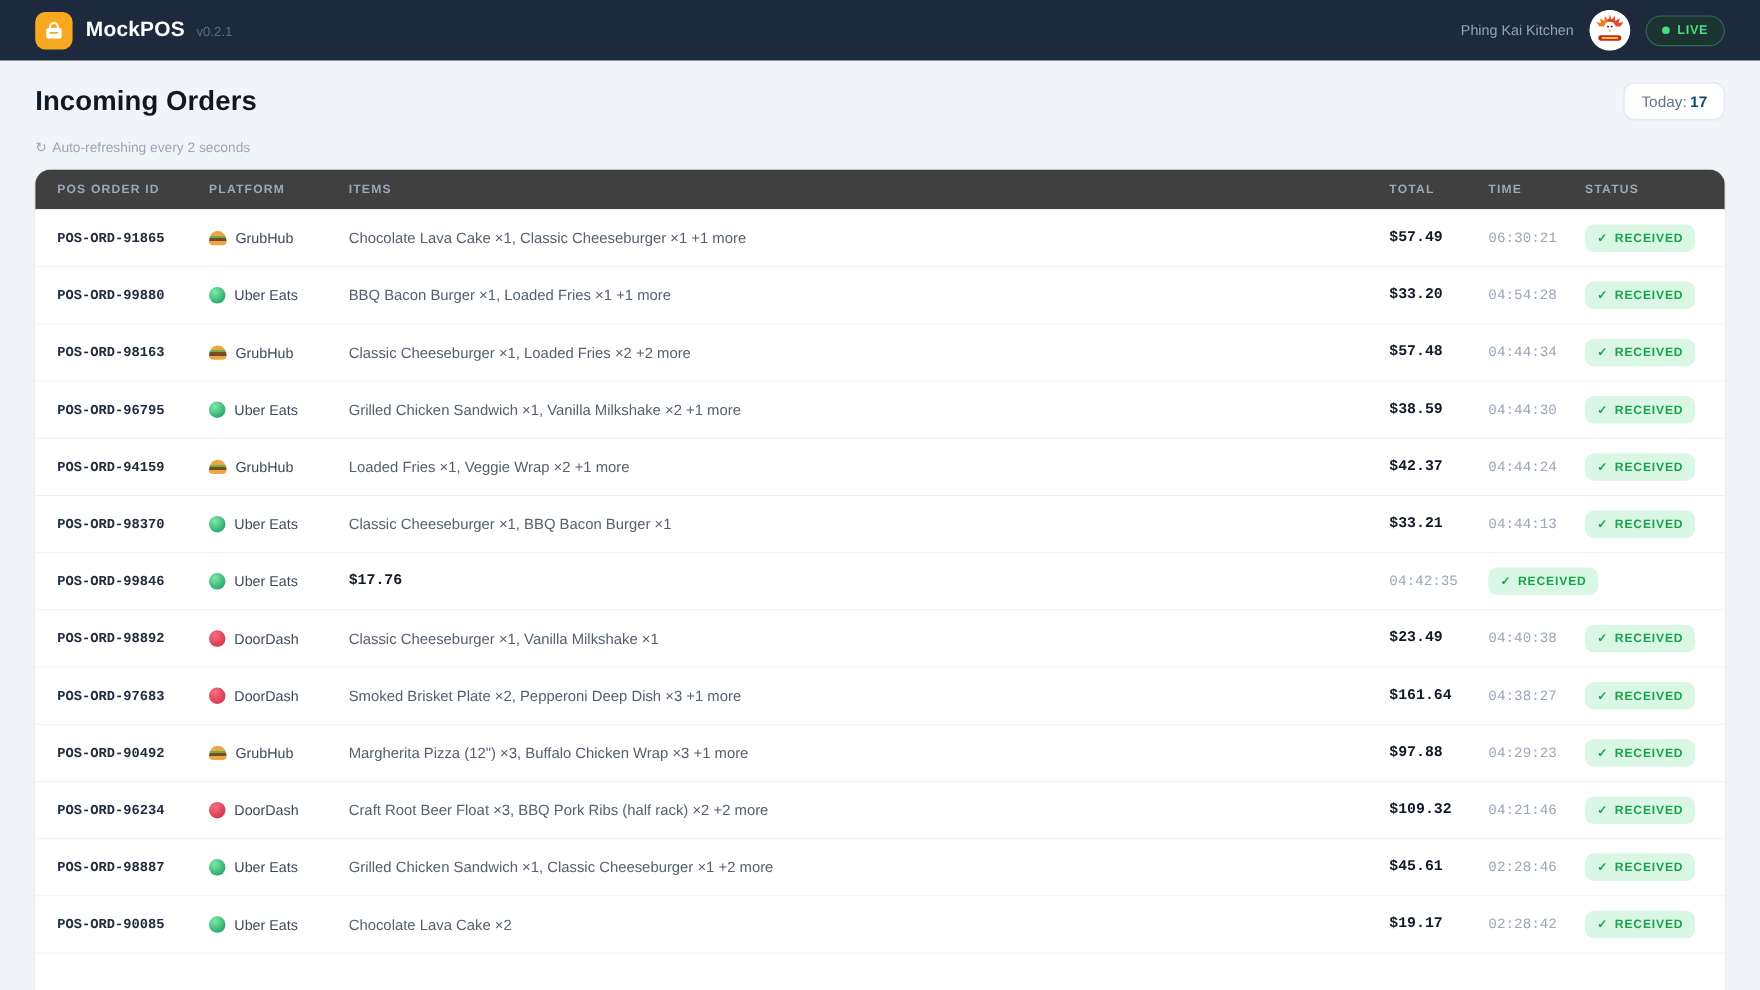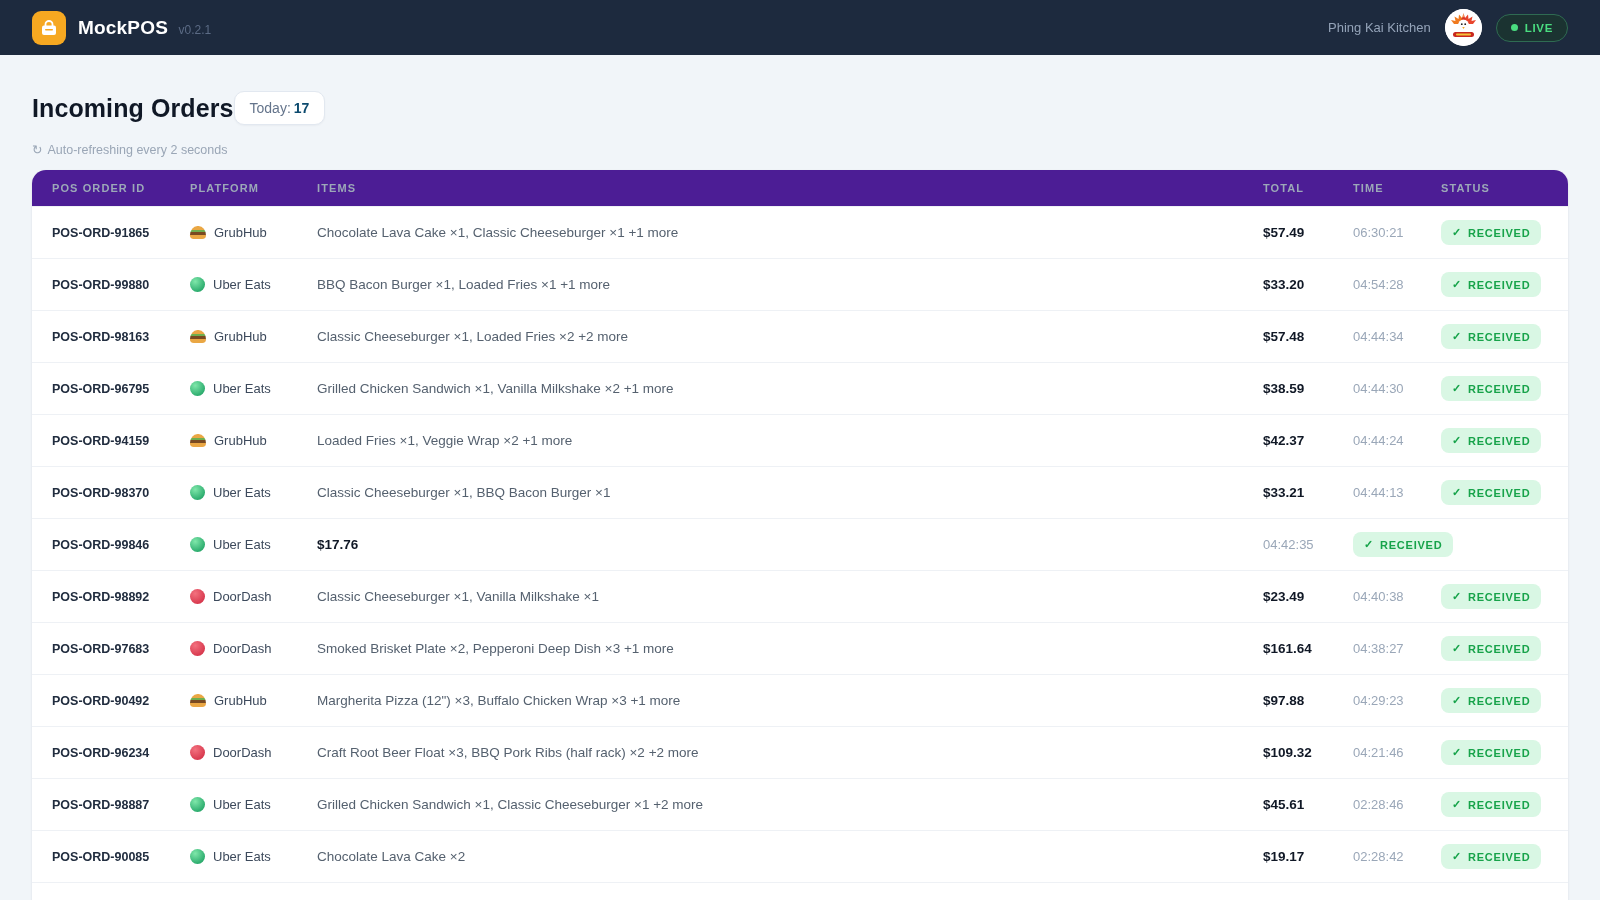--- a/index.html
+++ b/index.html
@@ -2,21 +2,21 @@
 <html><head>
 <meta charset="utf-8">
 <style>
   * { margin: 0; padding: 0; box-sizing: border-box; }
   html, body { width: 1600px; height: 900px; overflow: hidden; }
   body {
     font-family: "Liberation Sans", sans-serif;
     background: #f1f5f9;
     color: #0f172a;
   }
-  .mono { font-family: Liberation Sans, sans-serif; }
+  .mono { font-family: Liberation Mono, monospace; }
 
   
   .navbar {
     height: 55px;
     background: #1d2a3e;
     display: flex;
     padding: 0 32px;
   }
   .brand-wrap { display: flex; align-items: center; gap: 12px; }
   .logo-square {
@@ -40,22 +40,22 @@
     background: #1b3331;
     border-radius: 999px;
     padding: 7px 14px;
   }
   .live-dot { width: 7px; height: 7px; border-radius: 50%; background: #4ade80; }
   .live-text { color: #4ade80; font-size: 11.5px; font-weight: 700; letter-spacing: .06em; }
 
   
   .main { padding: 0 32px; }
   .page-head {
-    margin-top: 36px;
-    display: flex; align-items: center; justify-content: flex-start;
+    margin-top: 20px;
+    display: flex; align-items: center; justify-content: space-between;
   }
   .page-title { font-size: 25px; font-weight: 700; color: #101826; letter-spacing: .1px; }
   .today-badge {
     background: #ffffff;
     border: 1px solid #e2e8f0;
     border-radius: 10px;
     padding: 8px 15px;
     font-size: 14px; color: #64748b;
     box-shadow: 0 1px 2px rgba(15,23,42,.04);
     cursor: default;
@@ -76,21 +76,21 @@
     overflow: hidden;
   }
   .t-row {
     display: grid;
     grid-template-columns: 138px 127px 1fr 90px 88px 127px;
     align-items: center;
     padding: 0 0 0 20px;
   }
   .t-head {
     height: 37px;
-    background: #4c1d95;
+    background: #404040;
     border-bottom: 1px solid #eef1f5;
   }
   .t-head .th {
     font-size: 11px; font-weight: 700; letter-spacing: .1em;
     color: #9ca8b8; text-transform: uppercase;
   }
   .order-row { height: 52px; border-bottom: 1px solid #eef1f5; background: #ffffff; }
   .cell-id { font-size: 12.5px; font-weight: 700; color: #212d3f; }
   .cell-platform { display: flex; align-items: center; gap: 8px; font-size: 13px; color: #3d4a5c; }
   .cell-items { font-size: 13.5px; color: #55616f; padding-right: 16px; white-space: nowrap; overflow: hidden; }

